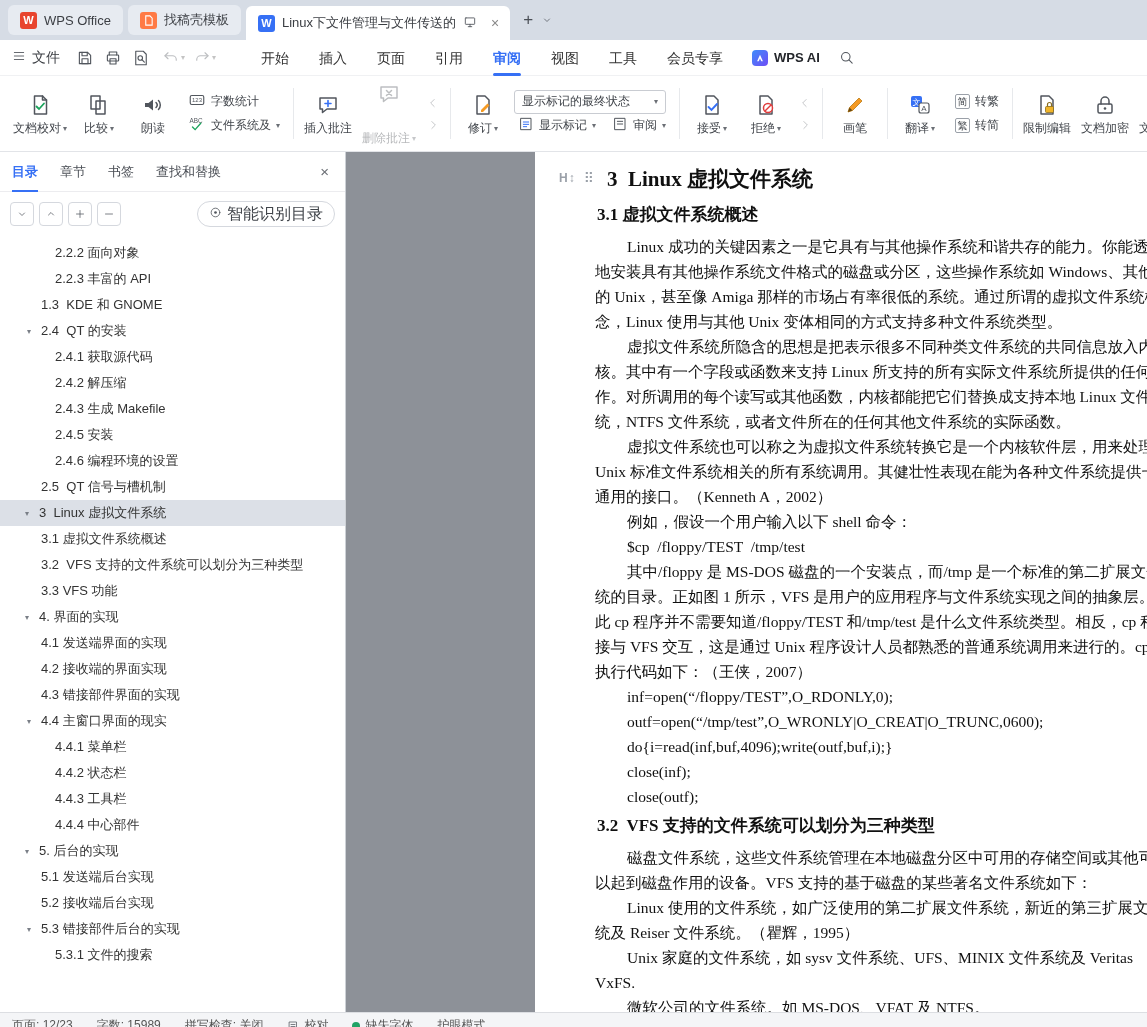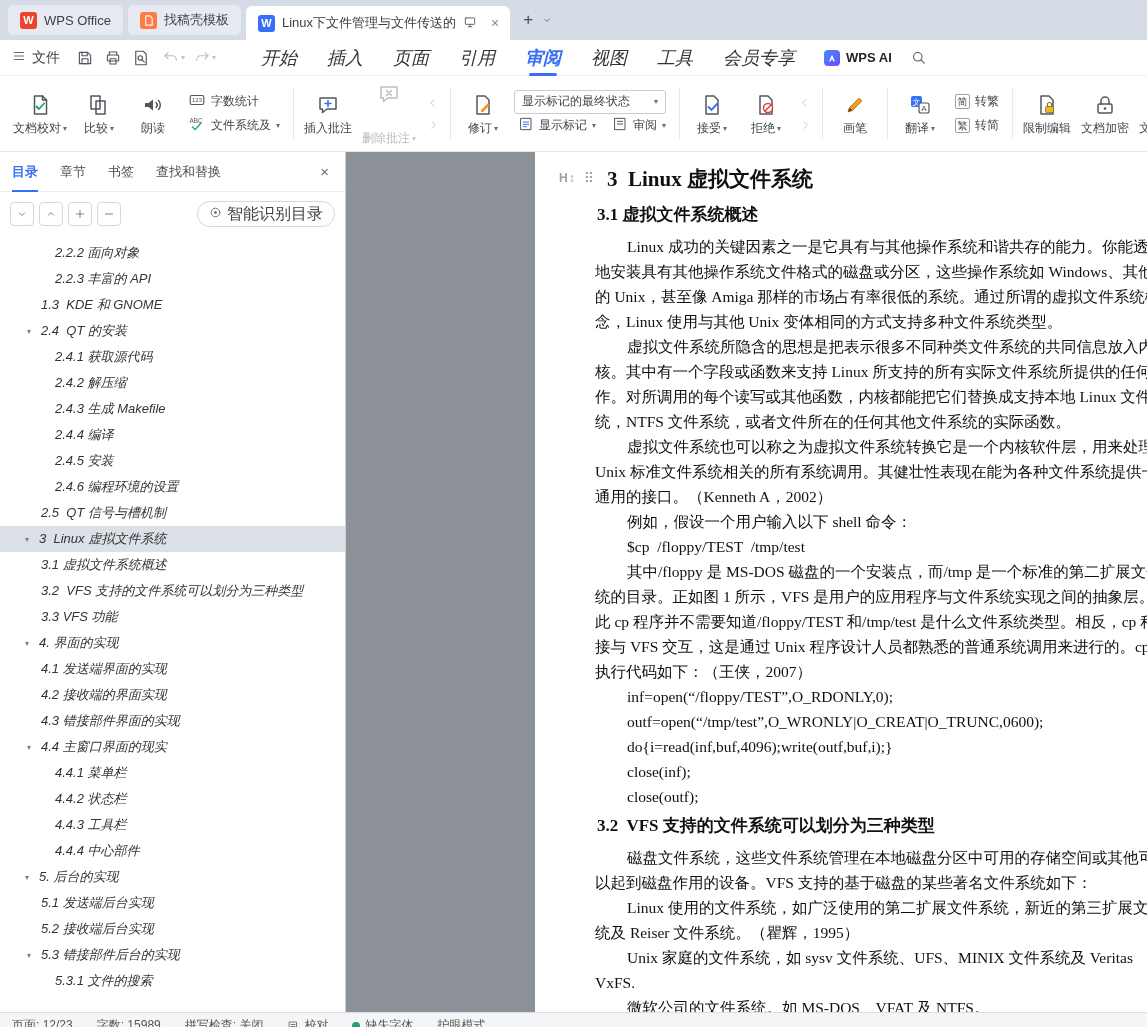--- a/index.html
+++ b/index.html
@@ -23,21 +23,21 @@
   .tabchev{width:18px;height:26px;margin-bottom:7px;display:flex;align-items:center;color:#4a4e55;cursor:pointer;}
 
   
   .menubar{height:36px;background:#fff;display:flex;align-items:center;flex:none;border-bottom:1px solid #f0f1f3;}
   .filebtn{display:flex;align-items:center;gap:6px;font-size:14px;padding:8px 12px;height:100%;cursor:pointer;}
   .qbtn{width:26px;height:26px;display:flex;align-items:center;justify-content:center;border-radius:4px;cursor:pointer;}
   .qgroup{display:flex;align-items:center;gap:2px;margin-right:4px;}
   .undoredo{display:flex;align-items:center;gap:1px;opacity:.38;margin-left:6px;}
   .mini-caret{font-size:8px;color:#666;}
   .mtabs{display:flex;align-items:center;margin-left:26px;height:100%;}
-  .mtab{padding:0 15px;height:36px;line-height:36px;font-size:18px;color:#333;cursor:pointer;position:relative;font-style:italic;}
+  .mtab{padding:0 15px;height:36px;line-height:36px;font-size:14px;color:#333;cursor:pointer;position:relative;}
   .mtab.active{color:#3670f5;font-weight:bold;}
   .mtab.active::after{content:"";position:absolute;left:50%;transform:translateX(-50%);bottom:0;width:28px;height:3px;
         background:#3670f5;border-radius:2px;}
   .wpsai{display:flex;align-items:center;gap:6px;margin-left:14px;font-size:13px;font-weight:bold;color:#24262b;cursor:pointer;}
   .ailogo{width:16px;height:16px;border-radius:4px;background:linear-gradient(135deg,#3f8cfa,#6e4df6);
         display:flex;align-items:center;justify-content:center;}
   .searchbtn{margin-left:14px;width:26px;height:26px;display:flex;align-items:center;justify-content:center;cursor:pointer;}
 
   
   .ribbon{height:76px;background:#fff;border-bottom:1px solid #e2e4e8;display:flex;align-items:stretch;
@@ -66,21 +66,21 @@
   .stabs{height:40px;display:flex;align-items:center;padding:0 12px;border-bottom:1px solid #ececef;flex:none;}
   .stab{font-size:13px;color:#4a4e55;margin-right:22px;height:40px;line-height:40px;position:relative;cursor:pointer;white-space:nowrap;}
   .stab.active{color:#3670f5;font-weight:bold;}
   .stab.active::after{content:"";position:absolute;left:0;right:0;bottom:0;height:2px;background:#3670f5;}
   .sclose{margin-left:auto;color:#6b6f75;font-size:15px;cursor:pointer;padding:2px 4px;}
   .sctrl{height:44px;display:flex;align-items:center;padding:0 10px;gap:5px;flex:none;}
   .sqbtn{width:24px;height:24px;border:1px solid #d5d8de;border-radius:4px;background:#fff;display:flex;
         align-items:center;justify-content:center;cursor:pointer;}
   .smartbtn{margin-left:auto;height:26px;border:1px solid #d5d8de;border-radius:13px;display:flex;align-items:center;
         gap:5px;padding:0 11px;font-size:16px;color:#41454b;cursor:pointer;white-space:nowrap;}
-  .toclist{flex:1;overflow:hidden;padding-top:4px;font-style:italic;}
+  .toclist{flex:1;overflow:hidden;padding-top:4px;}
   .toc-item{height:26px;display:flex;align-items:center;font-size:13px;color:#333;cursor:pointer;white-space:nowrap;overflow:hidden;}
   .toc-item.selected{background:#dce0e7;}
   .toc-arrow{width:14px;font-size:8px;color:#7a7f87;flex:none;text-align:left;}
   .toc-label{white-space:pre;}
 
   
   .canvas{flex:1;position:relative;overflow:hidden;background:#8d9198;}
   .page{position:absolute;left:189px;top:0;width:900px;height:860px;background:#fff;overflow:hidden;}
   .doccontent{padding:10px 40px 0 60px;font-family:"Liberation Serif","DejaVu Serif",serif;color:#101010;}
   .doc-h1{font-size:21px;font-weight:bold;line-height:30px;margin:2px 0 8px 12px;white-space:pre;}
@@ -541,24 +541,20 @@
             <span class="toc-arrow"></span>
             <span class="toc-label">2.4.1 获取源代码</span>
           </div>
           <div class="toc-item" style="padding-left: 41px;">
             <span class="toc-arrow"></span>
             <span class="toc-label">2.4.2 解压缩</span>
           </div>
           <div class="toc-item" style="padding-left: 41px;">
             <span class="toc-arrow"></span>
             <span class="toc-label">2.4.3 生成 Makefile</span>
-          </div>
-          <div class="toc-item" style="padding-left: 41px;">
-            <span class="toc-arrow"></span>
-            <span class="toc-label">2.4.4 编译</span>
           </div>
           <div class="toc-item" style="padding-left: 41px;">
             <span class="toc-arrow"></span>
             <span class="toc-label">2.4.5 安装</span>
           </div>
           <div class="toc-item" style="padding-left: 41px;">
             <span class="toc-arrow"></span>
             <span class="toc-label">2.4.6 编程环境的设置</span>
           </div>
           <div class="toc-item" style="padding-left: 27px;">

